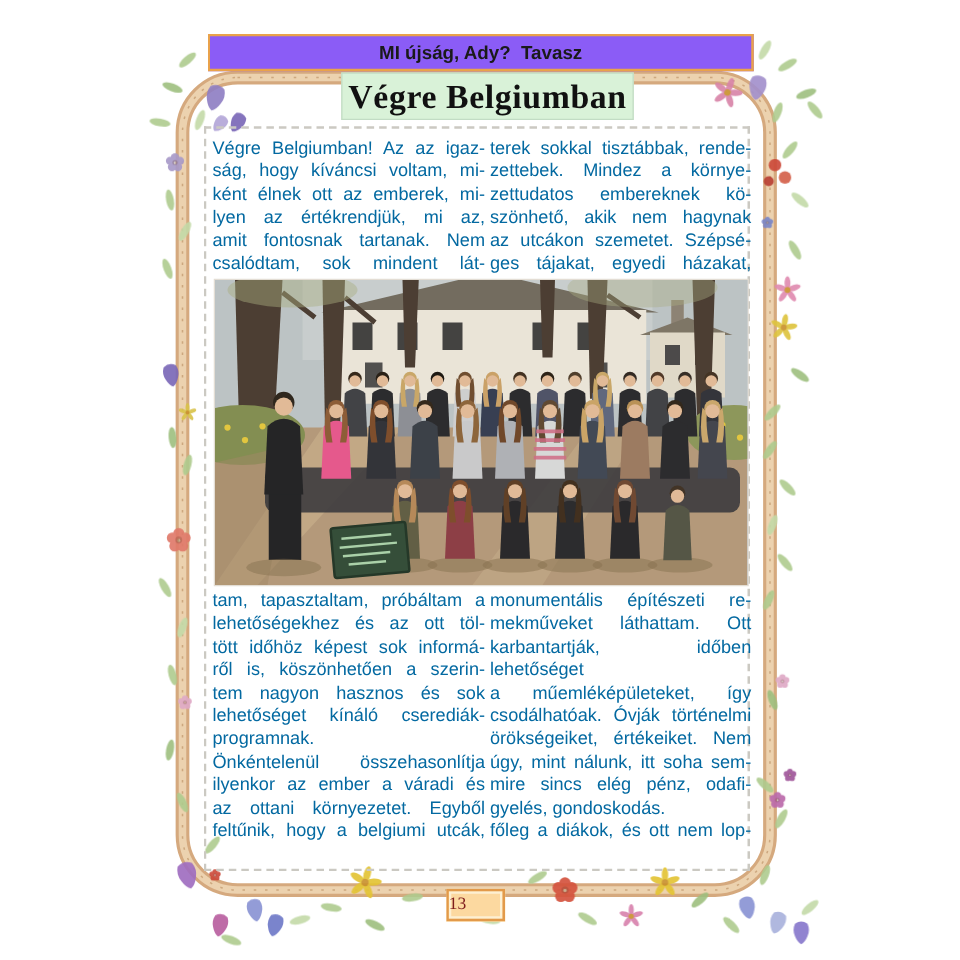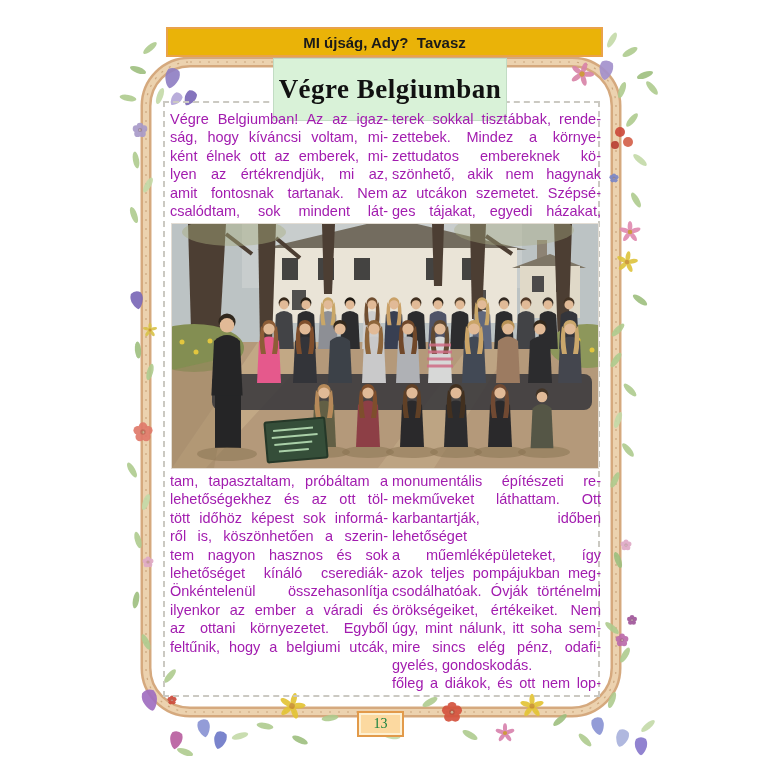--- a/index.html
+++ b/index.html
@@ -7,53 +7,53 @@
     position:relative;width:768px;height:768px;background:#ffffff;
     overflow:hidden;font-family:"Liberation Sans",sans-serif;
   }
   svg.frame{position:absolute;left:0;top:0;width:768px;height:768px;}
   .dashed-box{
     position:absolute;left:163px;top:101px;width:437px;height:596px;
     border:2px dashed #cbc9c2;box-sizing:border-box;
   }
   .header-bar{
     position:absolute;left:166px;top:27px;width:437px;height:30px;
-    box-sizing:border-box;background:#eab308;border:2px solid #e9a24b;
+    box-sizing:border-box;background:#8b5cf6;border:2px solid #e9a24b;
     display:flex;align-items:center;justify-content:center;
     font-size:15px;font-weight:600;color:#1a1a1a;white-space:pre;
     font-family:"Liberation Sans",sans-serif;
   }
   .title-box{
-    position:absolute;left:273px;top:58px;width:234px;height:63px;
+    position:absolute;left:273px;top:58px;width:234px;height:38px;
     box-sizing:border-box;background:#d9f2d8;border:1px solid #c2dcc4;
     display:flex;align-items:center;justify-content:center;
     font-family:"Liberation Serif",serif;font-weight:bold;font-size:27px;
     color:#111;letter-spacing:.5px;
   }
   .col{
-    position:absolute;color:#a21caf;font-size:14.5px;line-height:18.4px;
+    position:absolute;color:#0369a1;font-size:14.5px;line-height:18.4px;
     font-family:"Liberation Sans",sans-serif;
   }
   .col .line{text-align:justify;text-align-last:justify;}
   .col .line.end{text-align-last:left;}
   .col.tl{left:170px;top:110px;width:218px;}
   .col.tr{left:392px;top:110px;width:209px;}
   .col.bl{left:170px;top:472px;width:218px;}
   .col.br{left:392px;top:472px;width:209px;}
   figure.photo{
     position:absolute;left:172px;top:224px;width:426px;height:244px;margin:0;
     box-shadow:0 0 0 1px #e3ddd4;overflow:hidden;background:#b7c1c7;
   }
   figure.photo svg{display:block;width:426px;height:244px;}
   .page-num{
     position:absolute;left:357px;top:711px;width:47px;height:26px;
     box-sizing:border-box;background:#fcd9a0;border:2px solid #e29a4a;
     box-shadow:inset 0 0 0 2px #fdf0d2;
-    display:flex;align-items:center;justify-content:center;
-    font-family:"Liberation Serif",serif;font-size:14px;color:#15803d;
+    display:flex;align-items:center;
+    font-family:"Liberation Serif",serif;font-size:14px;color:#7f1d1d;
   }
 </style>
 </head>
 <body>
 
 <div id="page">
 
   <svg class="frame" viewBox="0 0 768 768" aria-hidden="true">
     <defs>
       <g id="bell">
@@ -327,35 +327,35 @@
   </figure>
 
   <div class="col bl">
       <div>
         <div class="line">tam, tapasztaltam, próbáltam a</div>
         <div class="line">lehetőségekhez és az ott töl-</div>
         <div class="line">tött időhöz képest sok informá-</div>
         <div class="line">ről is, köszönhetően a szerin-</div>
         <div class="line">tem nagyon hasznos és sok</div>
         <div class="line">lehetőséget kínáló cserediák-</div>
+        <div class="line end">programnak.</div>
       </div>
       <div>
         <div class="line">Önkéntelenül összehasonlítja</div>
         <div class="line">ilyenkor az ember a váradi és</div>
         <div class="line">az ottani környezetet. Egyből</div>
         <div class="line">feltűnik, hogy a belgiumi utcák,</div>
       </div>
     </div>
   <div class="col br">
       <div>
         <div class="line">monumentális építészeti re-</div>
         <div class="line">mekműveket láthattam. Ott</div>
         <div class="line">karbantartják, időben lehetőséget</div>
         <div class="line">a műemléképületeket, így</div>
-        <div class="line">azok teljes pompájukban meg-</div>
         <div class="line">csodálhatóak. Óvják történelmi</div>
         <div class="line">örökségeiket, értékeiket. Nem</div>
         <div class="line">úgy, mint nálunk, itt soha sem-</div>
         <div class="line">mire sincs elég pénz, odafi-</div>
         <div class="line end">gyelés, gondoskodás.</div>
       </div>
       <div>
         <div class="line">főleg a diákok, és ott nem lop-</div>
       </div>
     </div>

